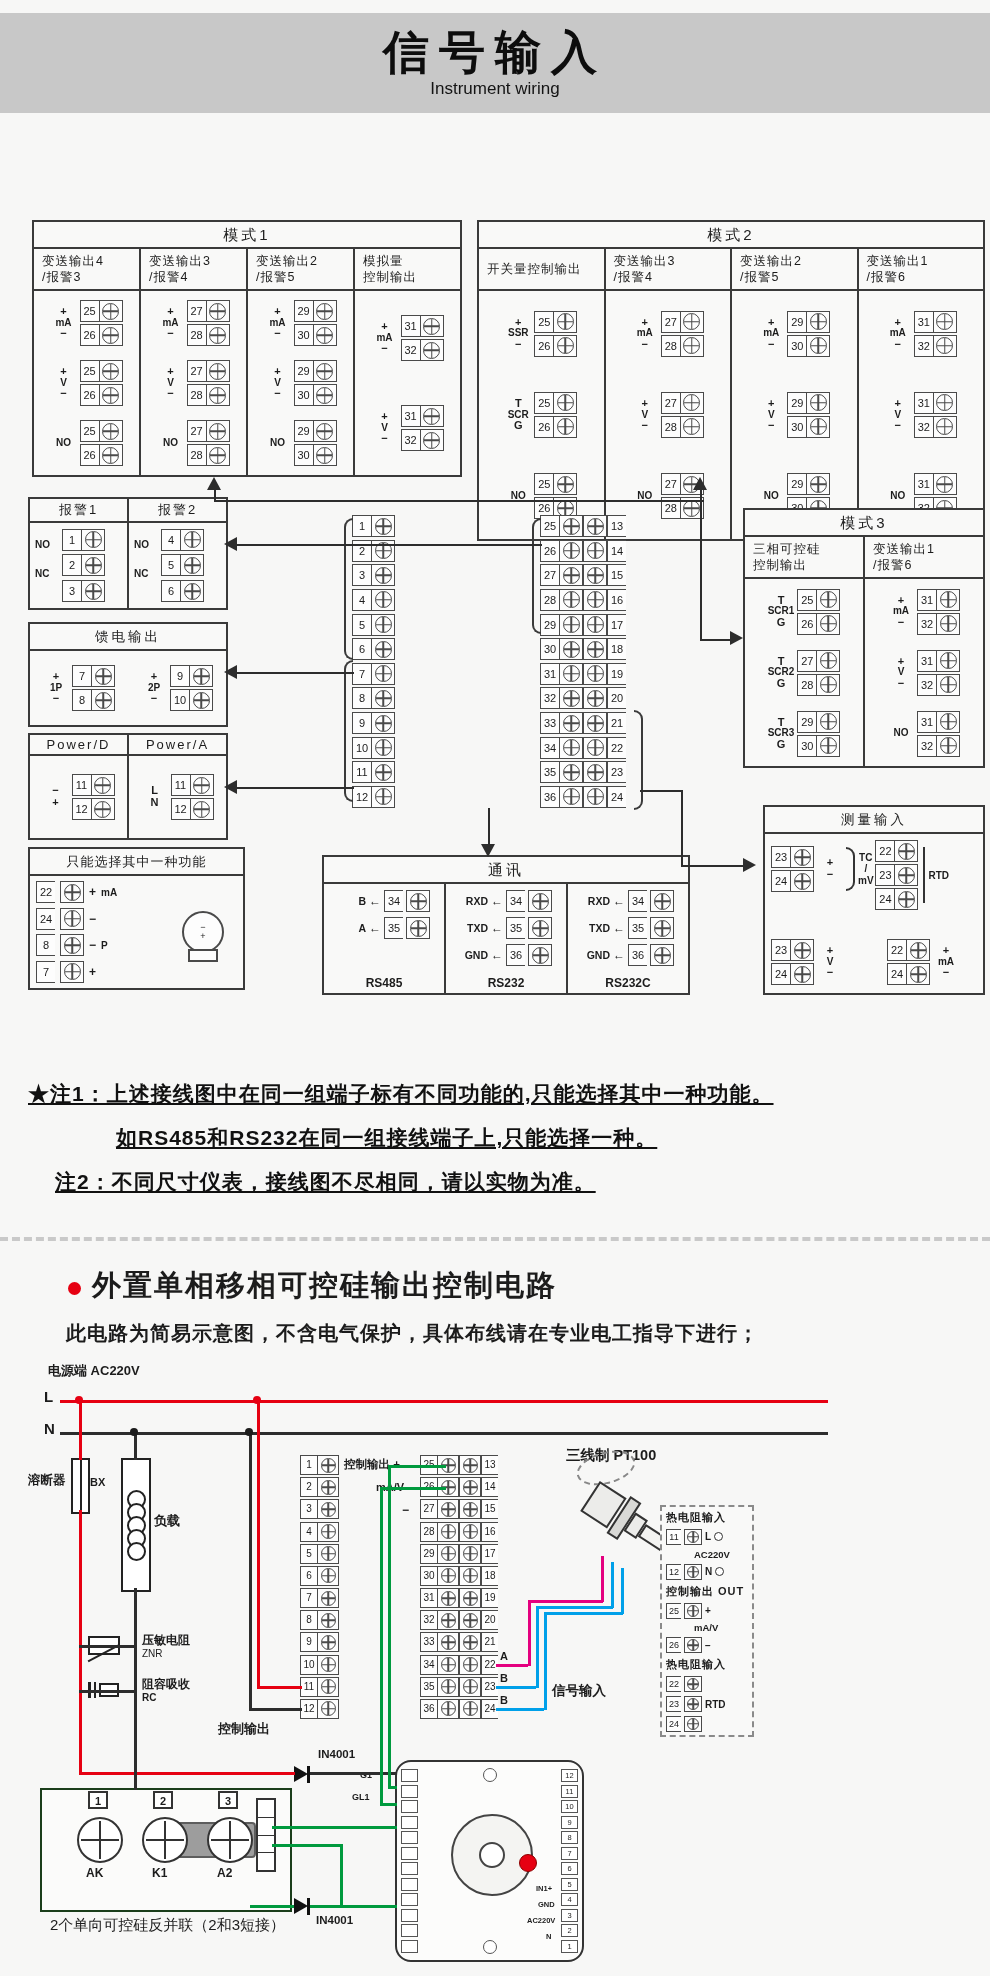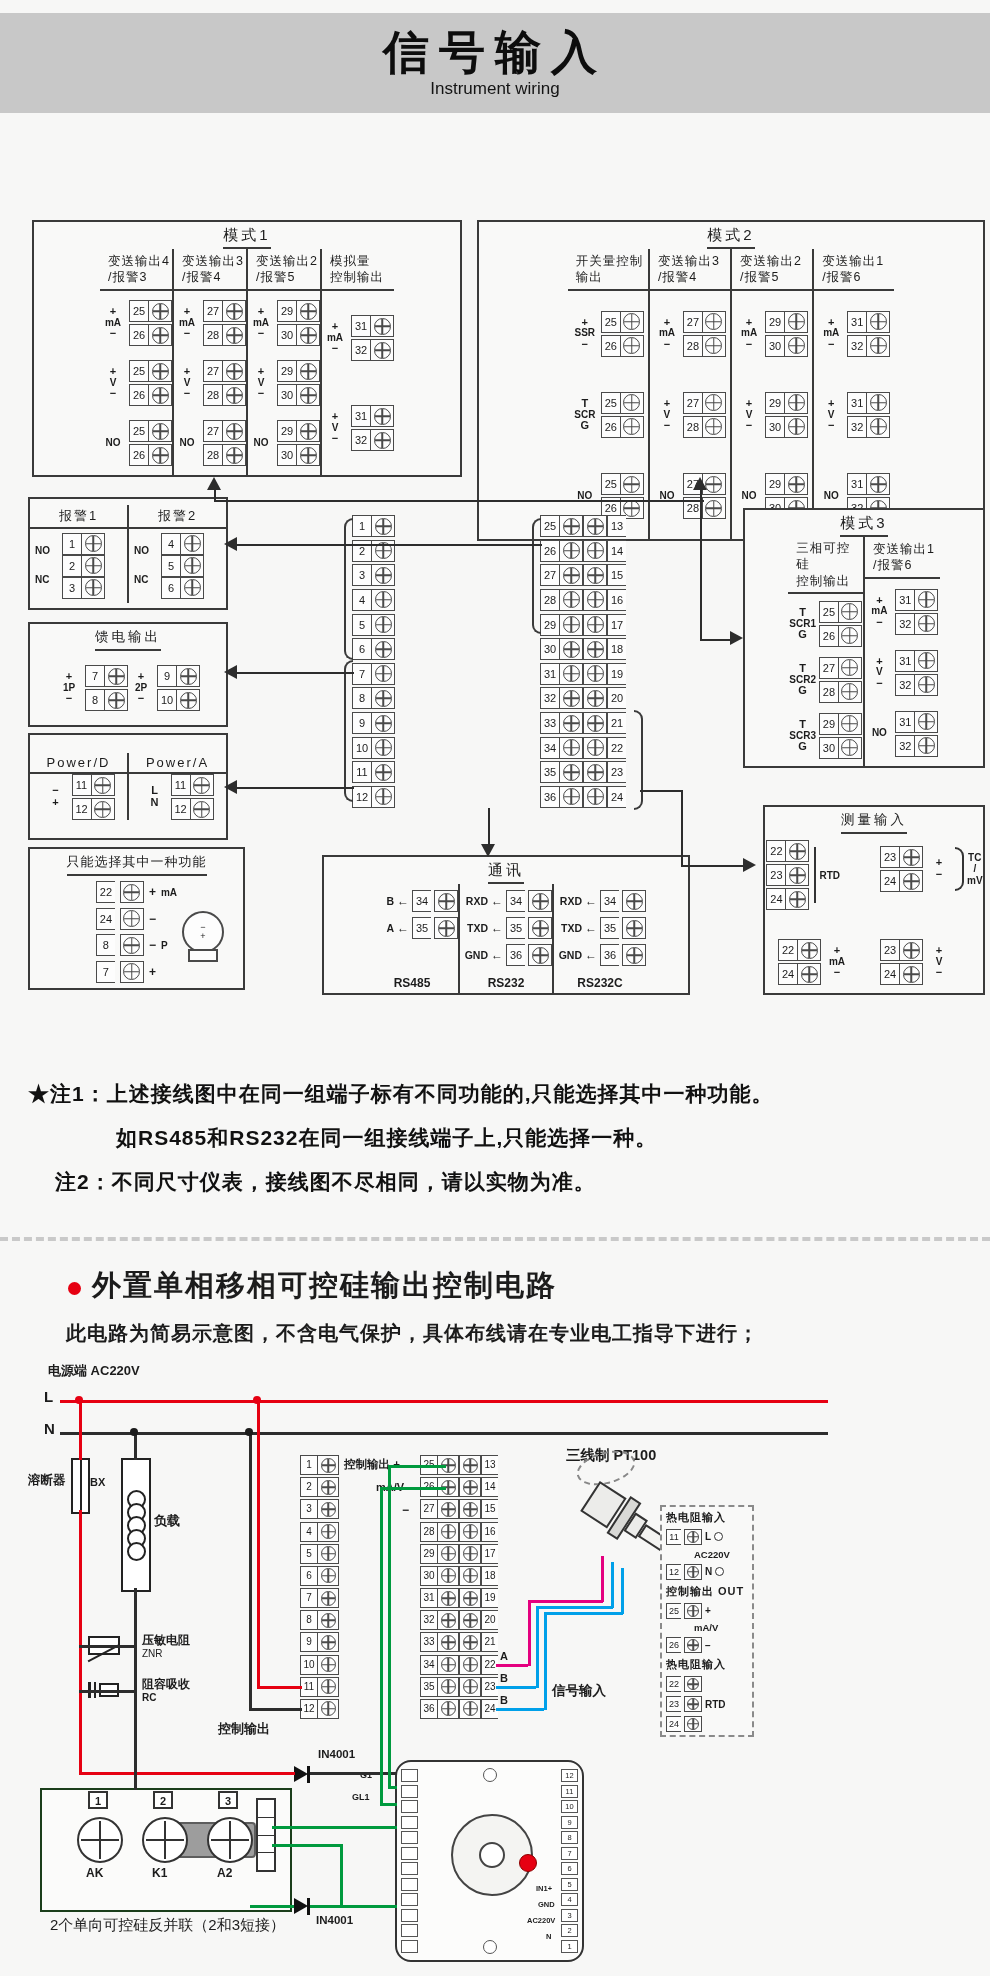--- a/index.html
+++ b/index.html
@@ -4,21 +4,21 @@
 <style>
   html,body{margin:0;padding:0;background:#eee;}
   .page{position:relative;width:990px;height:1976px;background:#f7f7f6;overflow:hidden;
         font-family:"Liberation Sans",sans-serif;color:#1c1c1c;}
   
   .hdrbar{position:absolute;left:0;top:13px;width:990px;height:100px;background:#c8c8c8;
           display:flex;flex-direction:column;align-items:center;justify-content:center;}
   .hdr-t{font-size:46px;font-weight:bold;letter-spacing:10px;color:#0d0d0d;line-height:1.1;}
   .hdr-s{font-size:17px;color:#141414;margin-top:2px;}
   
-  .box{position:absolute;border:2.5px solid #3a3a3a;display:flex;flex-direction:column;box-sizing:border-box;background:#f9f9f8;align-items:center;}
+  .box{position:absolute;border:2.5px solid #3a3a3a;display:flex;flex-direction:column;box-sizing:border-box;background:#f9f9f8;}
   .bh{height:25px;line-height:25px;text-align:center;font-size:15px;letter-spacing:3px;border-bottom:2.5px solid #3a3a3a;color:#222;}
   .cols{flex:1;display:flex;min-height:0;}
   .mcol{flex:1 1 0;border-right:2.5px solid #3a3a3a;display:flex;flex-direction:column;min-width:0;}
   .mcol:last-child{border-right:none;}
   .ct{border-bottom:2.5px solid #3a3a3a;font-size:12.5px;line-height:1.3;padding:3px 2px;min-height:34px;
       display:flex;flex-direction:column;justify-content:center;letter-spacing:1px;}
   .ct span{display:block;padding-left:6px;}
   .groups{flex:1;display:flex;flex-direction:column;justify-content:space-around;padding:2px 0;}
   .grow{display:flex;flex-direction:row;justify-content:space-around;align-items:center;flex:1;}
   .grp{display:flex;align-items:center;justify-content:center;gap:3px;}
@@ -75,21 +75,21 @@
   .tri{position:absolute;width:0;height:0;}
   .tup{border-left:7px solid transparent;border-right:7px solid transparent;border-bottom:13px solid #2d2d2d;}
   .tdn{border-left:7px solid transparent;border-right:7px solid transparent;border-top:13px solid #2d2d2d;}
   .tlf{border-top:7px solid transparent;border-bottom:7px solid transparent;border-right:13px solid #2d2d2d;}
   .trt{border-top:7px solid transparent;border-bottom:7px solid transparent;border-left:13px solid #2d2d2d;}
   .dot{position:absolute;width:8px;height:8px;border-radius:50%;}
   .arcL{position:absolute;border:2px solid #3a3a3a;border-right:none;border-radius:10px 0 0 10px;width:7px;background:transparent;}
   .arcR{position:absolute;border:2px solid #3a3a3a;border-left:none;border-radius:0 10px 10px 0;width:7px;background:transparent;}
   .lbl{position:absolute;white-space:nowrap;}
   
-  .note{position:absolute;font-size:21px;font-weight:bold;color:#111;letter-spacing:1px;}
+  .note{position:absolute;font-size:21px;font-weight:bold;color:#111;letter-spacing:1px;text-decoration:underline;}
   .dashsep{position:absolute;left:0;width:990px;border-top:4px dashed #c9c9c9;}
   
   .btitle{position:absolute;font-size:29px;font-weight:bold;letter-spacing:2px;}
   .bdot{position:absolute;width:13px;height:13px;border-radius:50%;background:#e60012;}
   .bwarn{position:absolute;font-size:20px;font-weight:bold;letter-spacing:1px;}
   .fuse{position:absolute;width:15px;height:52px;border:2px solid #222;background:#fff;}
   .fuse::after{content:"";position:absolute;left:50%;top:0;bottom:0;width:2px;background:#222;transform:translateX(-50%);}
   .coil{position:absolute;width:26px;height:130px;border:2px solid #222;background:#fff;display:flex;flex-direction:column;align-items:center;justify-content:center;}
   .loop{width:15px;height:15px;border:2px solid #222;border-radius:50%;margin:-3px 0;background:#fff;}
   .znrsym{position:absolute;width:28px;height:15px;border:2px solid #222;background:#fff;}

